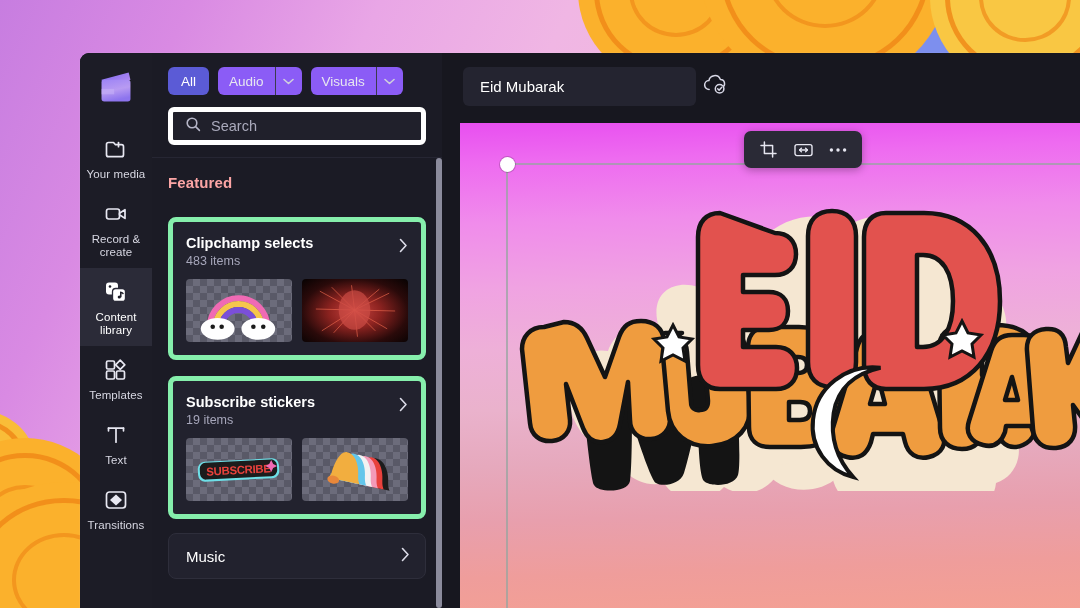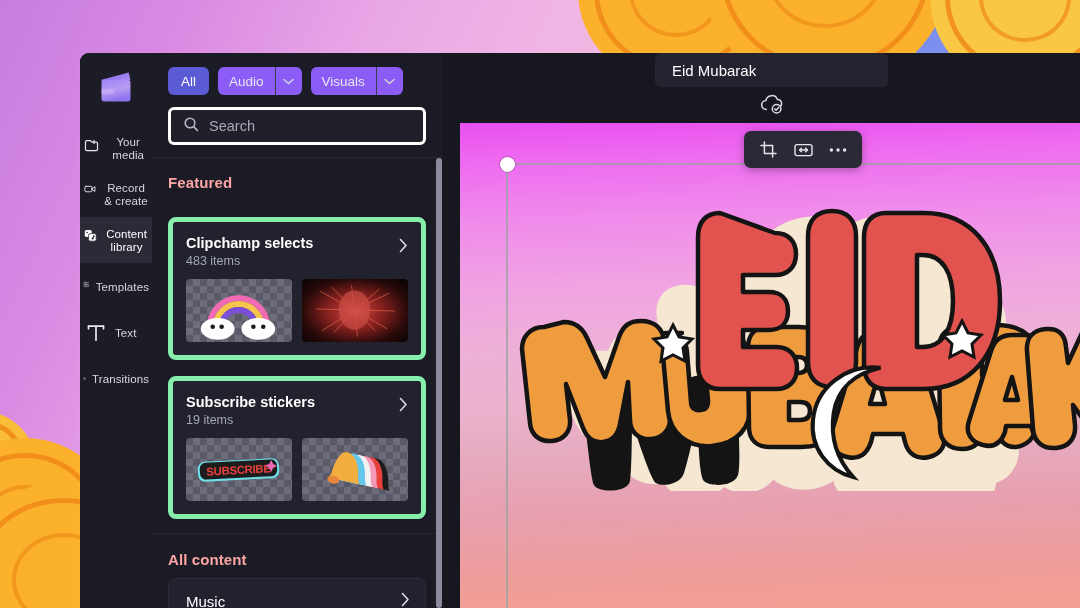--- a/index.html
+++ b/index.html
@@ -70,21 +70,21 @@
     display: flex; flex-direction: column;
     align-items: center;
     padding-top: 8px;
   }
   #logo {
     width: 44px; height: 42px; margin: 6px 0 16px 0;
     display: flex; align-items: center; justify-content: center;
   }
   .rail-item {
     width: 72px; padding: 11px 3px 9px 3px;
-    display: flex; flex-direction: row; align-items: center; gap: 6px;
+    display: flex; flex-direction: column; align-items: center; gap: 6px;
     cursor: pointer; position: relative;
   }
   .rail-item.active { background: #2b2b38; }
   .rail-item .ri-ico { width: 26px; height: 26px; display: block; }
   .rail-item .ri-lbl {
     font-size: 11.5px; color: #d7d7e2; text-align: center;
     line-height: 13px; letter-spacing: .1px;
   }
   .rail-item.active .ri-lbl { color: #fff; font-weight: 400; }
 
@@ -108,21 +108,21 @@
   }
   .chip.primary { background: #5b5bd6; color: #fff; font-weight: 500; padding: 0 13px; }
   .chip-group { display: flex; background: #8b5cf6; border-radius: 6px; overflow: hidden; }
   .chip-group .chip { background: transparent; }
   .chip-caret {
     width: 27px; height: 28px; display: flex; align-items: center; justify-content: center;
     cursor: pointer; border-left: 1px solid #3b3b4c;
   }
   #searchbox {
     margin: 2px 16px 12px 16px; height: 38px;
-    border: 3px solid #ffffff; border-radius: 6px;
+    border: 5px solid #ffffff; border-radius: 6px;
     background: #20202b;
     display: flex; align-items: center; gap: 10px; padding: 0 12px;
     cursor: text;
   }
   #search-input {
     background: transparent; border: none; outline: none;
     color: #cfcfdc; font-size: 14.5px; font-family: inherit; width: 100%;
   }
   #search-input::placeholder { color: #a9a9bb; }
 
@@ -172,21 +172,20 @@
   #panel-scrollbar .thumbbar {
     position: absolute; left: 1px; top: 0; width: 6px; height: 100%;
     background: #8b8b9c; border-radius: 3px;
   }
 
   
   #editor { flex: 1; position: relative; background: #17171f; }
   #topbar {
     height: 66px; display: flex; align-items: center; gap: 6px;
     padding-left: 21px;
-    flex-direction: column;
   }
   #proj-name {
     background: #242430; border: none; border-radius: 6px;
     height: 39px; padding: 0 17px;
     color: #fff; font-size: 15px; font-family: inherit;
     outline: none; min-width: 165px;
   }
   #canvas-wrap {
     position: absolute; left: 18px; top: 70px; right: 0; bottom: 0;
     overflow: hidden;
@@ -440,21 +439,20 @@
                 <path d="M55 16c10 0 15 13 16 22 1 5 3 7 3 7H41s3-2 3-7c1-9 4-22 11-22z" fill="#f2f2f2"></path>
                 <path d="M49 16c10 0 15 13 16 22 1 5 3 7 3 7H35s3-2 3-7c1-9 4-22 11-22z" fill="#63c6ea"></path>
                 <path d="M42 16c10 0 15 13 16 22 1 5 3 7 3 7H28s3-2 3-7c1-9 4-22 11-22z" fill="#f2ae3f"></path>
                 <ellipse cx="34" cy="46" rx="6" ry="4" fill="#e8873a"></ellipse>
               </g>
             </svg>
           </div>
         </div>
       </div>
 
-      <div class="sec-title" style="border-top:1px solid #262633;margin-top:2px;padding-top:17px">All content</div>
 
       <div class="row-item">
         <span class="row-label">Music</span>
         <span>
           <svg width="9" height="15" viewBox="0 0 9 15" fill="none" stroke="#dcdce8" stroke-width="1.6" stroke-linecap="round" stroke-linejoin="round">
               <path d="M1.5 1.5 7 7.5 1.5 13.5"></path>
             </svg>
         </span>
       </div>
 

